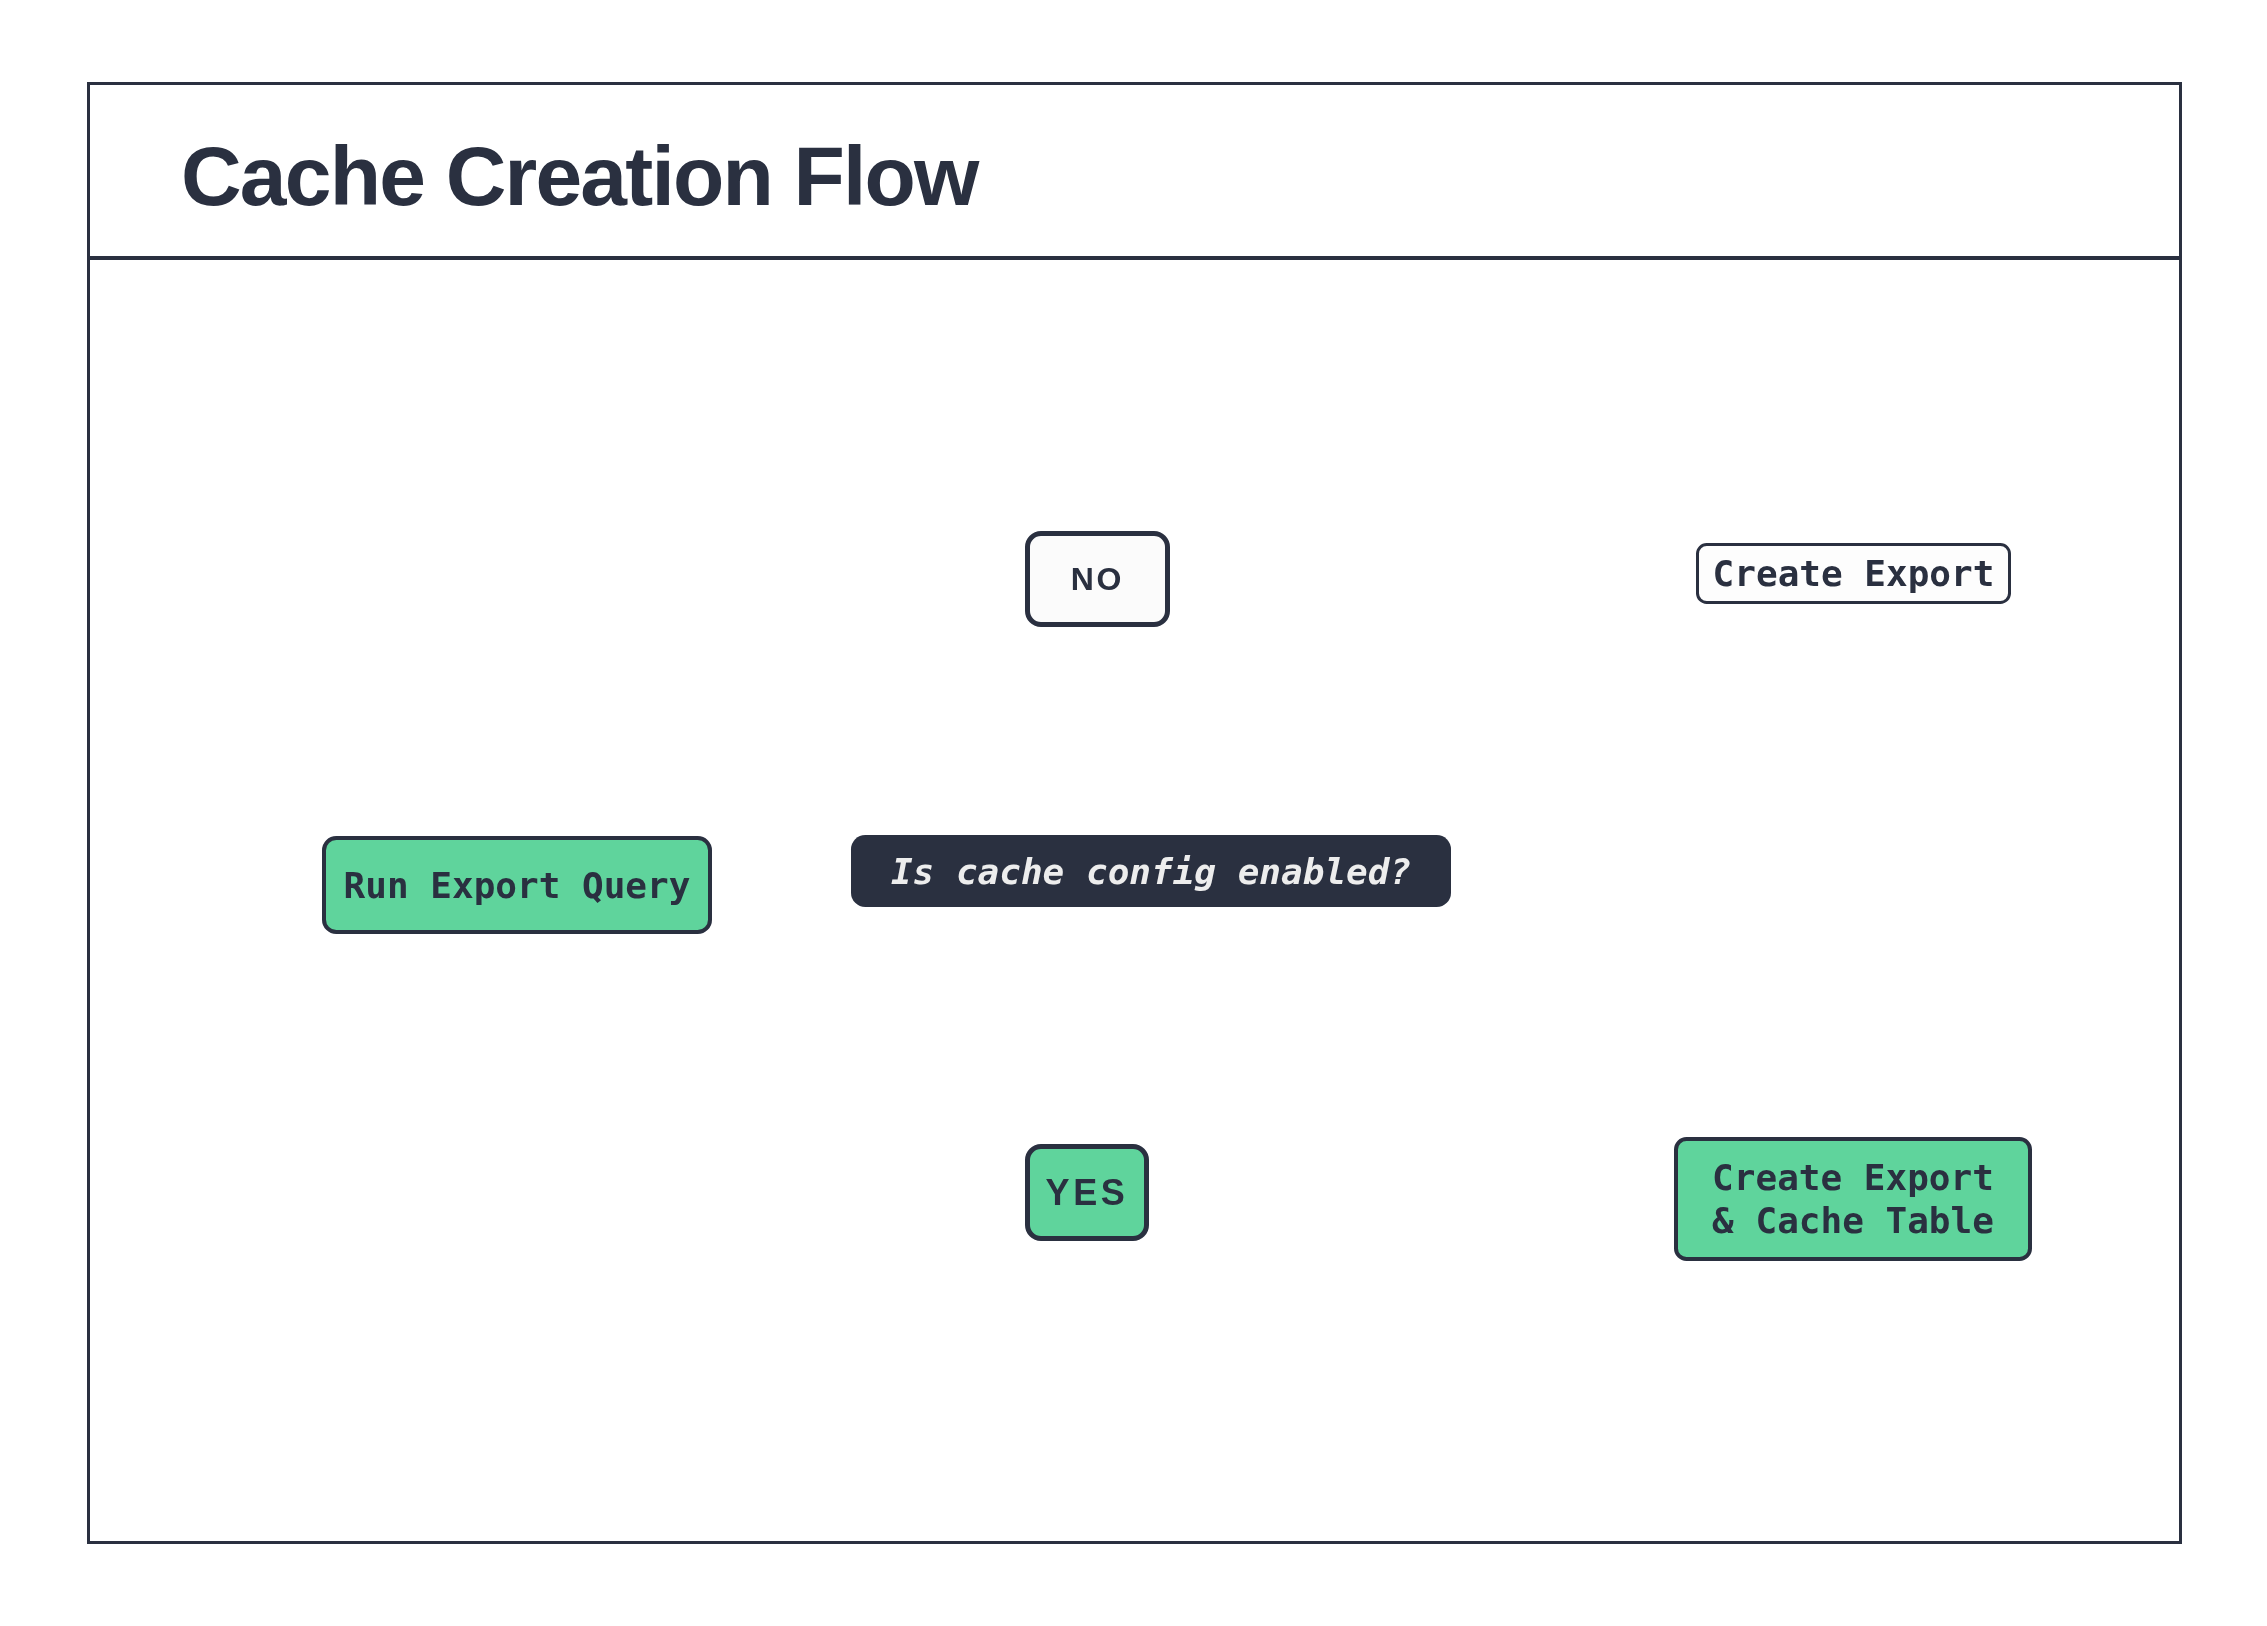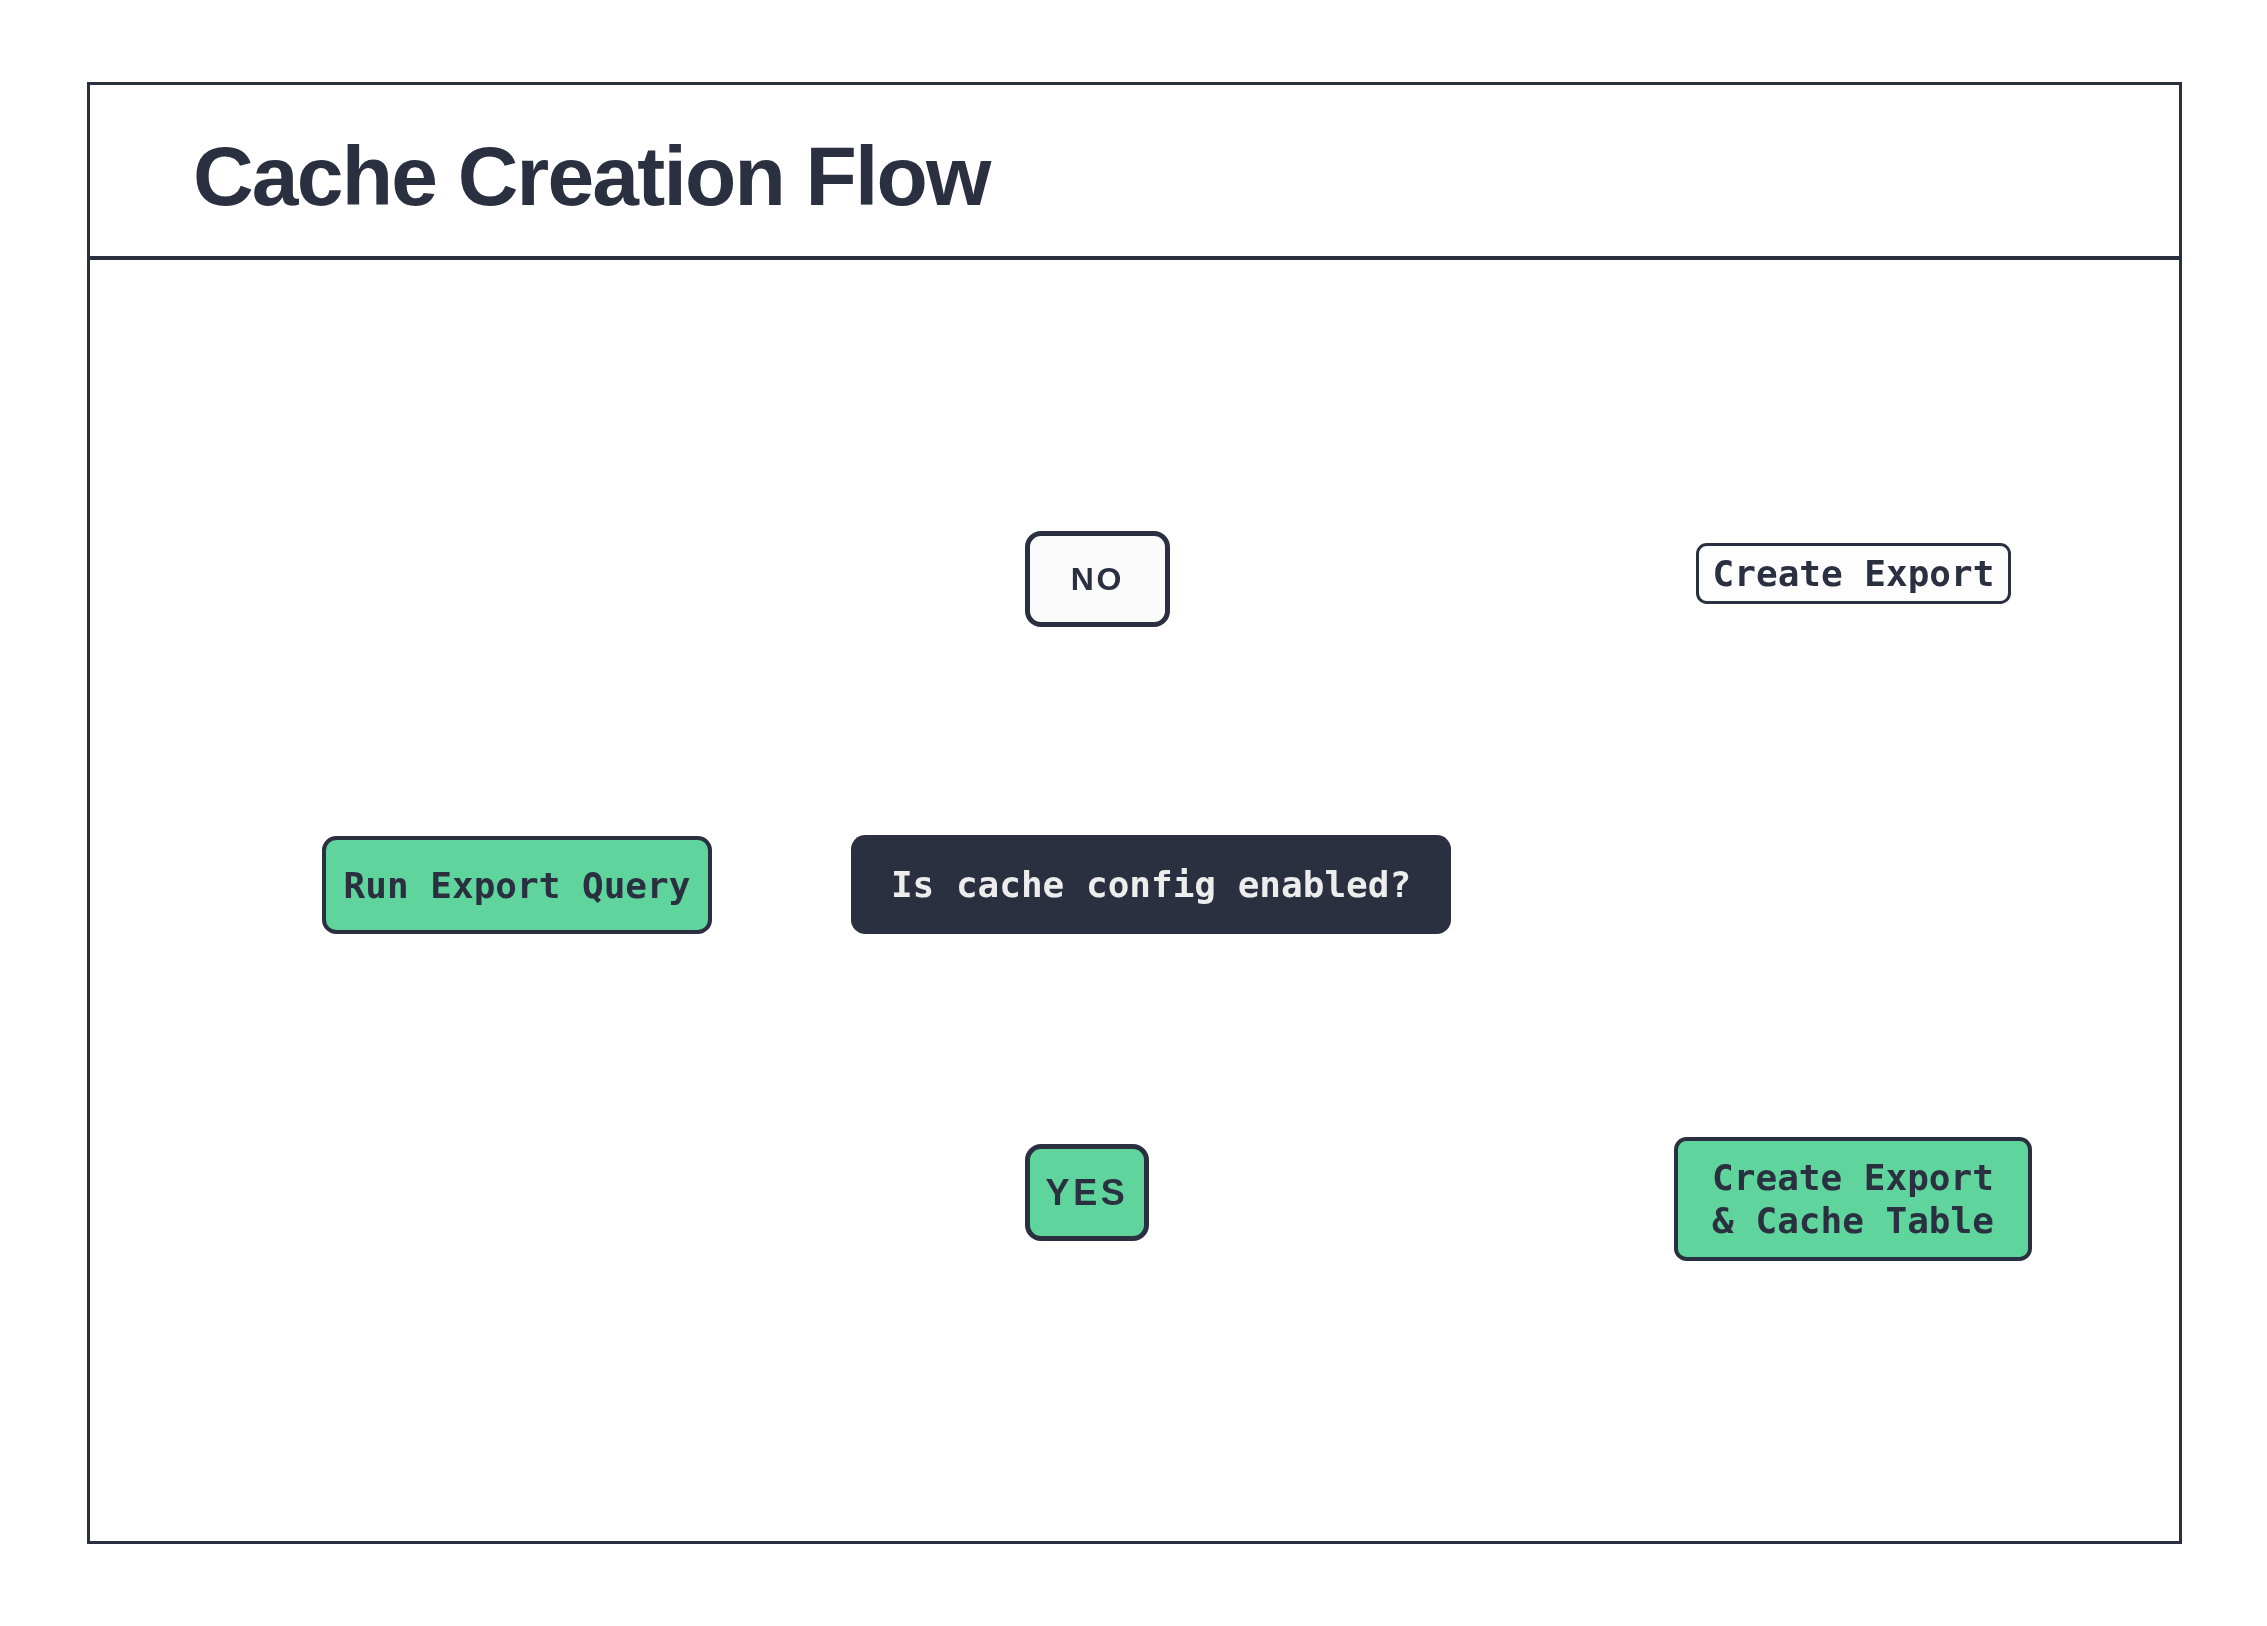--- a/index.html
+++ b/index.html
@@ -28,21 +28,20 @@
   .frame-header {
     position: absolute;
     left: 0;
     top: 0;
     width: 100%;
     height: 175px;
     border-bottom: 4.5px solid #2A3040;
     display: flex;
     align-items: center;
     box-sizing: border-box;
-    padding-left: 12px;
   }
   .frame-title {
     margin: 0;
     padding-left: 91px;
     padding-top: 12.5px;
     font-size: 84px;
     font-weight: 700;
     letter-spacing: -1.8px;
     color: #2A3040;
   }
@@ -74,25 +73,26 @@
     background: #5FD49C;
     border: 4.5px solid #2A3040;
     border-radius: 14.3px;
     color: #2A3040;
     font-size: 36px;
   }
   .node-decision {
     left: 811px;
     top: 835px;
     width: 600px;
-    height: 99px;
+    height: 72px;
     background: #2A3040;
     border-radius: 14.3px;
     color: #EDEDED;
     font-size: 36px;
+    font-style: italic;
   }
   .node-no {
     left: 1025px;
     top: 531px;
     width: 145px;
     height: 96px;
     background: #FBFBFB;
     border: 5.4px solid #2A3040;
     border-radius: 16px;
     color: #2A3040;

